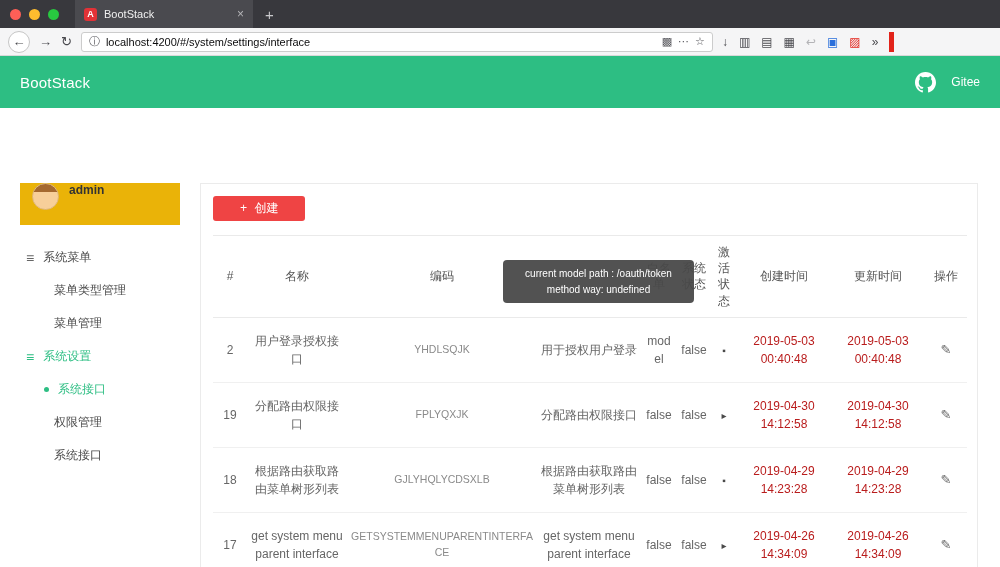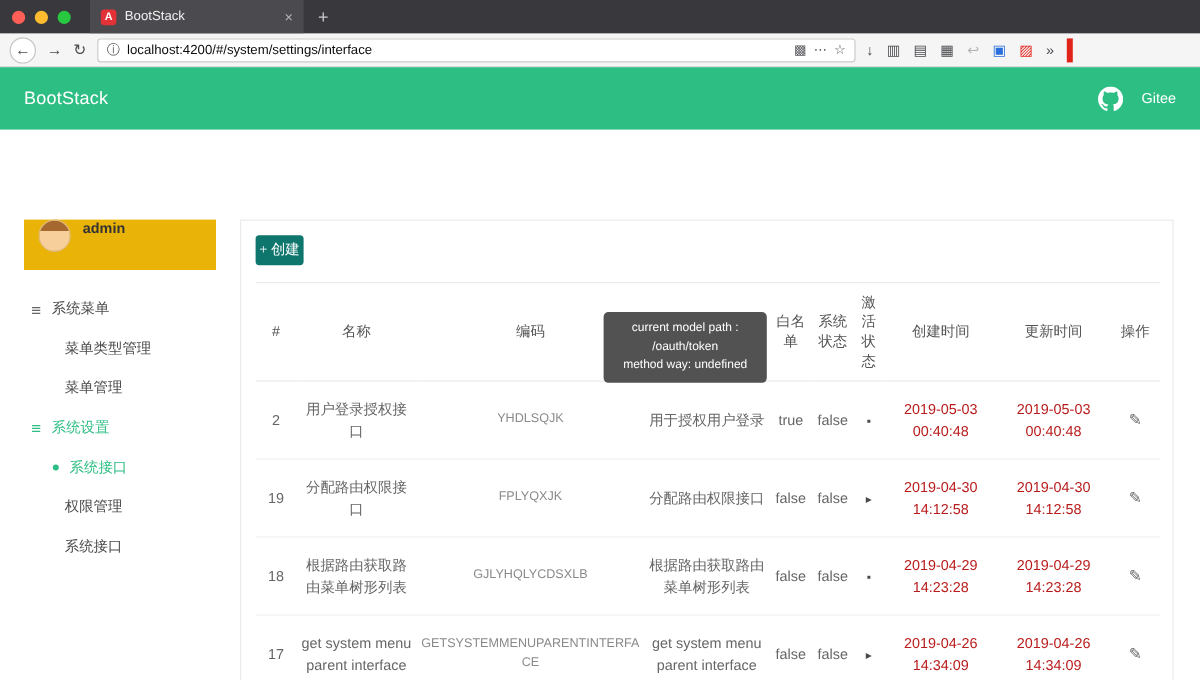--- a/index.html
+++ b/index.html
@@ -57,34 +57,34 @@
   .menu-item.child { padding-left:34px; }
   .menu-item.child-dot { padding-left:24px; }
   .menu-item.active { color:#2dbe83; }
   .mi-icon { font-size:14px; color:#666; line-height:1; }
   .menu-item.active .mi-icon { color:#2dbe83; }
   .dot { width:5px; height:5px; border-radius:50%; background:#2dbe83; flex:none; }
 
   
   .card { position:absolute; left:200px; top:183px; width:778px; height:520px; background:#fff;
     border:1px solid #ebebeb; padding:12px; }
-  .btn-create { display:inline-block; background:#0f766e; color:#fff; font-size:12px;
-    padding:4px 3px; border-radius:3px; border:none; cursor:pointer;
-    font-family:Liberation Serif, serif; }
+  .btn-create { display:inline-block; background:#ef4444; color:#fff; font-size:12px;
+    padding:4px 27px; border-radius:3px; border:none; cursor:pointer;
+    font-family:Liberation Mono, monospace; }
   table { width:754px; border-collapse:collapse; margin-top:14px; table-layout:fixed; }
   thead th { border-top:1px solid #eaeaea; border-bottom:1px solid #eaeaea; color:#555;
     font-weight:400; font-size:12px; padding:8px 2px; text-align:center; line-height:1.35; }
   tbody td { border-bottom:1px solid #f0f0f0; color:#666; font-size:12px; padding:14px 3px;
     text-align:center; vertical-align:middle; line-height:1.5; word-wrap:break-word; }
   .code-cell { color:#8a8a8a; font-size:10.5px; word-break:break-all; }
   .date-cell { color:#b91c1c; }
   .state-ic { color:#4a4a4a; font-size:10px; cursor:pointer; }
   .edit-ic { color:#666; font-size:13px; cursor:pointer; }
 
-  .tooltip { position:absolute; left:302px; top:76px; width:136px; background:rgba(73,73,73,.95);
+  .tooltip { position:absolute; left:302px; top:76px; width:191px; background:rgba(73,73,73,.95);
     color:#fff; font-size:10px; line-height:1.55; text-align:center; padding:6px 6px;
     border-radius:4px; z-index:9; }
 </style>
 </head>
 <body>
 
 <div class="tabbar">
   <div class="traffic">
     <span class="light r"></span>
     <span class="light y"></span>
@@ -203,21 +203,21 @@
         <th>更新时间</th>
         <th>操作</th>
       </tr>
     </thead>
     <tbody>
       <tr>
         <td>2</td>
         <td>用户登录授权接口</td>
         <td class="code-cell">YHDLSQJK</td>
         <td>用于授权用户登录</td>
-        <td>true</td>
+        <td>model</td>
         <td>false</td>
         <td><span class="state-ic">▪</span></td>
         <td class="date-cell">2019-05-03 00:40:48</td>
         <td class="date-cell">2019-05-03 00:40:48</td>
         <td><span class="edit-ic">✎</span></td>
       </tr>
       <tr>
         <td>19</td>
         <td>分配路由权限接口</td>
         <td class="code-cell">FPLYQXJK</td>

